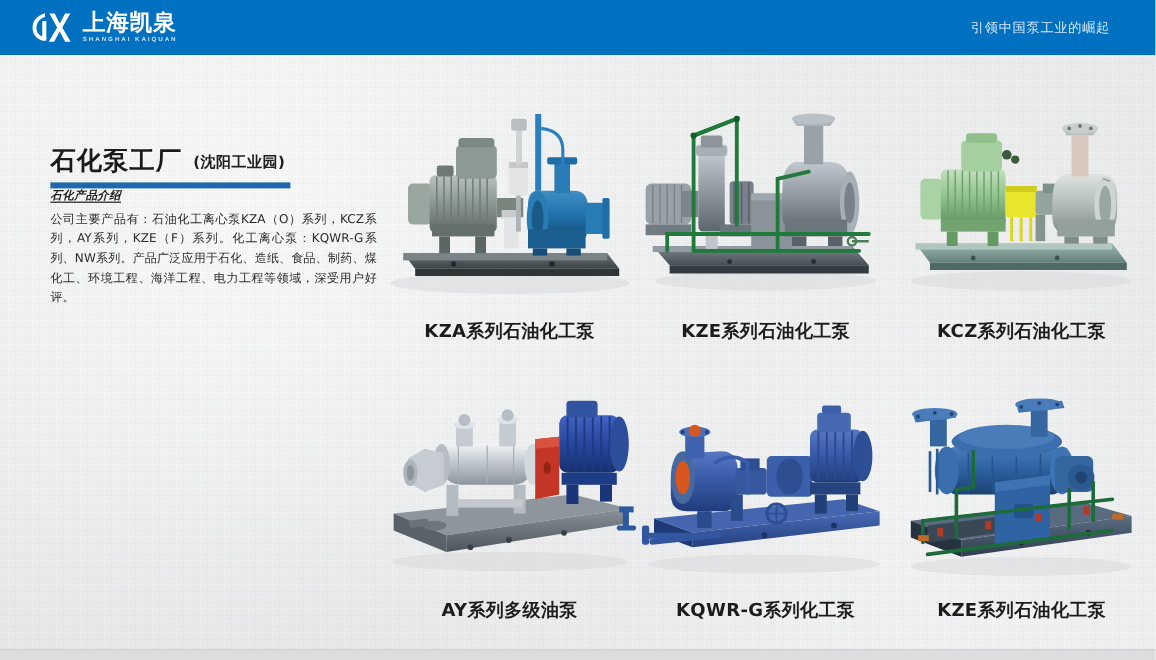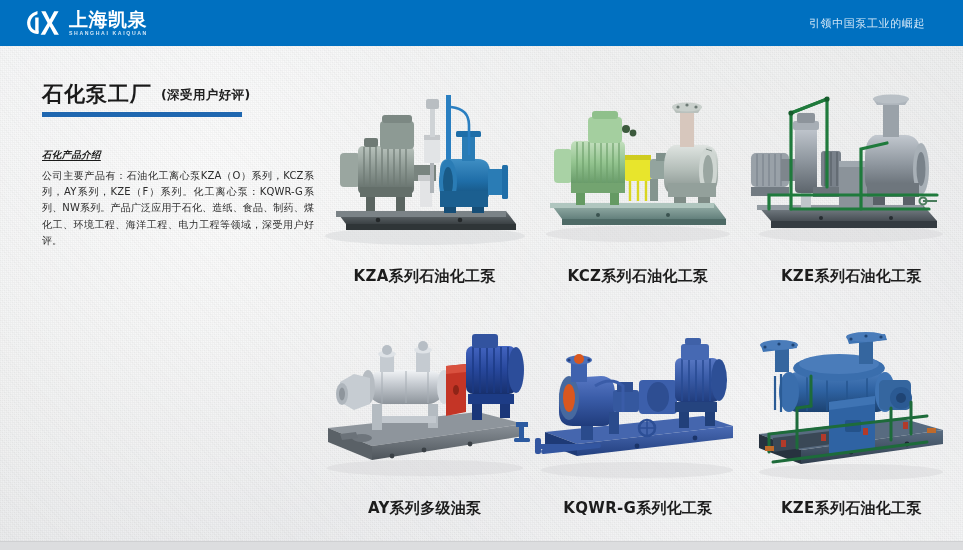--- a/index.html
+++ b/index.html
@@ -117,20 +117,21 @@
   .intro {
     position: absolute;
     left: 42px; top: 38px;
     width: 272px;
     z-index: 4;
   }
   .page-title-row {
     display: flex;
     align-items: flex-end;
     gap: 9px;
+    margin-top: 40px;
   }
   .page-title {
     font-family: "DejaVu Sans", "Liberation Sans", sans-serif;
     font-size: 21px;
     font-weight: 700;
     color: #1a1a1a;
     letter-spacing: 1px;
     line-height: 1;
   }
   .page-subtitle {
@@ -141,21 +142,21 @@
     letter-spacing: 0.4px;
     padding-bottom: 1px;
   }
   .title-rule {
     margin-top: 7px;
     width: 200px;
     height: 5px;
     background: #1f67b0;
   }
   .intro-heading {
-    margin-top: 32px;
+    margin-top: 0;
     font-family: "DejaVu Sans", "Liberation Sans", sans-serif;
     font-size: 9.5px;
     font-weight: 700;
     font-style: italic;
     color: #1b1b1b;
     text-decoration: underline;
     text-underline-offset: 2px;
     letter-spacing: 0.3px;
   }
   .intro-body {
@@ -238,21 +239,21 @@
       </div>
       <div class="header-tagline">引领中国泵工业的崛起</div>
     </div>
   </div>
 
   <div class="sheet">
 
     <div class="intro">
       <div class="page-title-row">
         <span class="page-title">石化泵工厂</span>
-        <span class="page-subtitle">(深受用户好评)</span>
+        <span class="page-subtitle">(沈阳工业园)</span>
       </div>
       <div class="title-rule"></div>
       <div class="intro-heading">石化产品介绍</div>
       <p class="intro-body">公司主要产品有：石油化工离心泵KZA（O）系列，KCZ系列，AY系列，KZE（F）系列。化工离心泵：KQWR-G系列、NW系列。产品广泛应用于石化、造纸、食品、制药、煤化工、环境工程、海洋工程、电力工程等领域，深受用户好评。</p>
     </div>
 
     <div class="grid">
 
       <div class="row row-1">
 
@@ -328,20 +329,97 @@
               <rect x="110" y="72" width="4" height="30" fill="#aeb3b7"></rect>
             </svg>
           </div>
           <div class="caption">KZA系列石油化工泵</div>
         </div>
 
         <div class="cell">
           <div class="photo">
             <svg class="pump" width="200" height="160" viewBox="0 0 200 160" xmlns="http://www.w3.org/2000/svg">
               <defs>
+                <linearGradient id="kzeSteel" x1="0" y1="0" x2="0" y2="1">
+                  <stop offset="0%" stop-color="#c2c8cf"></stop>
+                    <stop offset="50%" stop-color="#8f979f"></stop>
+                    <stop offset="100%" stop-color="#5d656c"></stop>
+                </linearGradient>
+                <linearGradient id="kzeBase" x1="0" y1="0" x2="0" y2="1">
+                  <stop offset="0%" stop-color="#7f878e"></stop>
+                    <stop offset="100%" stop-color="#474e54"></stop>
+                </linearGradient>
+              </defs>
+              <ellipse cx="100" cy="143" rx="92" ry="8" fill="#d7d8da" opacity="0.5"></ellipse>
+
+              <polygon points="6,114 172,114 186,130 20,130" fill="url(#kzeBase)"></polygon>
+              <rect x="6" y="114" width="166" height="5" fill="#939ba2"></rect>
+              <polygon points="20,130 186,130 186,137 20,137" fill="#343b41"></polygon>
+              <circle cx="70" cy="127" r="2" fill="#262c31"></circle>
+              <circle cx="140" cy="127" r="2" fill="#262c31"></circle>
+
+              <rect x="0" y="62" width="38" height="34" rx="5" fill="#99a1a8"></rect>
+              <g stroke="#78818a" stroke-width="1.1">
+                <line x1="6" y1="63" x2="6" y2="95"></line>
+                  <line x1="12" y1="63" x2="12" y2="95"></line>
+                <line x1="18" y1="63" x2="18" y2="95"></line>
+                  <line x1="24" y1="63" x2="24" y2="95"></line>
+                <line x1="30" y1="63" x2="30" y2="95"></line>
+              </g>
+              <rect x="30" y="68" width="14" height="22" fill="#7e868d"></rect>
+              <rect x="0" y="96" width="38" height="9" fill="#727b82"></rect>
+
+              <rect x="44" y="36" width="22" height="66" rx="4" fill="url(#kzeSteel)"></rect>
+              <rect x="42" y="30" width="26" height="9" rx="2" fill="#a7aeb5"></rect>
+              <rect x="46" y="22" width="18" height="10" rx="2" fill="#8d949b"></rect>
+              <rect x="50" y="102" width="10" height="16" fill="#bfc5ca"></rect>
+
+              <rect x="70" y="60" width="20" height="36" rx="3" fill="#79818a"></rect>
+              <g stroke="#5c646b" stroke-width="1.4">
+                <line x1="74" y1="61" x2="74" y2="95"></line>
+                  <line x1="80" y1="61" x2="80" y2="95"></line>
+                  <line x1="86" y1="61" x2="86" y2="95"></line>
+              </g>
+              <rect x="62" y="96" width="34" height="10" fill="#6d757c"></rect>
+
+              <rect x="88" y="74" width="34" height="44" rx="2" fill="#8b939a"></rect>
+              <rect x="88" y="70" width="34" height="6" fill="#a0a8af"></rect>
+
+              <path d="M124 44 q-10 4 -10 22 l0 22 q0 14 14 14 l28 0 q14 0 14 -22 l0 -14 q0 -22 -16 -22 Z" fill="url(#kzeSteel)"></path>
+              <ellipse cx="170" cy="78" rx="8" ry="26" fill="#a8b0b7"></ellipse>
+              <ellipse cx="170" cy="78" rx="4.5" ry="17" fill="#79828a"></ellipse>
+              <rect x="116" y="92" width="52" height="14" fill="#6e767d"></rect>
+              <rect x="122" y="106" width="12" height="8" fill="#5a6168"></rect>
+              <rect x="152" y="106" width="12" height="8" fill="#5a6168"></rect>
+
+              <rect x="132" y="14" width="16" height="32" fill="#9aa2a9"></rect>
+              <polygon points="126,14 154,14 158,8 122,8" fill="#aeb5bc"></polygon>
+              <ellipse cx="140" cy="8" rx="18" ry="4.5" fill="#b9c0c6"></ellipse>
+
+              <g stroke="#1f7a3c" stroke-width="3.2" fill="none" stroke-linecap="round">
+                <path d="M40 118 L40 22 L76 8 L76 96"></path>
+                <path d="M40 22 L76 8"></path>
+                <path d="M18 118 L18 104 L186 104"></path>
+                <path d="M40 118 L178 118"></path>
+                <path d="M110 118 L110 58 L136 52"></path>
+              </g>
+              <circle cx="40" cy="22" r="2.6" fill="#155c2c"></circle>
+              <circle cx="76" cy="8" r="2.6" fill="#155c2c"></circle>
+
+              <circle cx="172" cy="110" r="3.5" fill="none" stroke="#4a7d5c" stroke-width="2"></circle>
+              <line x1="172" y1="110" x2="186" y2="110" stroke="#4a7d5c" stroke-width="2"></line>
+            </svg>
+          </div>
+          <div class="caption">KZE系列石油化工泵</div>
+        </div>
+
+        <div class="cell">
+          <div class="photo">
+            <svg class="pump" width="200" height="160" viewBox="0 0 200 160" xmlns="http://www.w3.org/2000/svg">
+              <defs>
                 <linearGradient id="kczMotor" x1="0" y1="0" x2="0" y2="1">
                   <stop offset="0%" stop-color="#c4e0bf"></stop>
                     <stop offset="45%" stop-color="#93c48f"></stop>
                     <stop offset="100%" stop-color="#5d9060"></stop>
                 </linearGradient>
                 <linearGradient id="kczBase" x1="0" y1="0" x2="0" y2="1">
                   <stop offset="0%" stop-color="#9db5ae"></stop>
                     <stop offset="100%" stop-color="#63807c"></stop>
                 </linearGradient>
                 <linearGradient id="kczSteel" x1="0" y1="0" x2="0" y2="1">
@@ -404,97 +482,20 @@
               <rect x="142" y="22" width="14" height="34" fill="#d7c7bd"></rect>
               <polygon points="138,22 160,22 164,16 134,16" fill="#b9c1bd"></polygon>
               <ellipse cx="149" cy="16" rx="15" ry="4.5" fill="#c9d0cc"></ellipse>
               <circle cx="140" cy="16" r="1.6" fill="#6d7a75"></circle>
               <circle cx="149" cy="14" r="1.6" fill="#6d7a75"></circle>
               <circle cx="158" cy="16" r="1.6" fill="#6d7a75"></circle>
             </svg>
           </div>
           <div class="caption">KCZ系列石油化工泵</div>
         </div>
-
-        <div class="cell">
-          <div class="photo">
-            <svg class="pump" width="200" height="160" viewBox="0 0 200 160" xmlns="http://www.w3.org/2000/svg">
-              <defs>
-                <linearGradient id="kzeSteel" x1="0" y1="0" x2="0" y2="1">
-                  <stop offset="0%" stop-color="#c2c8cf"></stop>
-                    <stop offset="50%" stop-color="#8f979f"></stop>
-                    <stop offset="100%" stop-color="#5d656c"></stop>
-                </linearGradient>
-                <linearGradient id="kzeBase" x1="0" y1="0" x2="0" y2="1">
-                  <stop offset="0%" stop-color="#7f878e"></stop>
-                    <stop offset="100%" stop-color="#474e54"></stop>
-                </linearGradient>
-              </defs>
-              <ellipse cx="100" cy="143" rx="92" ry="8" fill="#d7d8da" opacity="0.5"></ellipse>
-
-              <polygon points="6,114 172,114 186,130 20,130" fill="url(#kzeBase)"></polygon>
-              <rect x="6" y="114" width="166" height="5" fill="#939ba2"></rect>
-              <polygon points="20,130 186,130 186,137 20,137" fill="#343b41"></polygon>
-              <circle cx="70" cy="127" r="2" fill="#262c31"></circle>
-              <circle cx="140" cy="127" r="2" fill="#262c31"></circle>
-
-              <rect x="0" y="62" width="38" height="34" rx="5" fill="#99a1a8"></rect>
-              <g stroke="#78818a" stroke-width="1.1">
-                <line x1="6" y1="63" x2="6" y2="95"></line>
-                  <line x1="12" y1="63" x2="12" y2="95"></line>
-                <line x1="18" y1="63" x2="18" y2="95"></line>
-                  <line x1="24" y1="63" x2="24" y2="95"></line>
-                <line x1="30" y1="63" x2="30" y2="95"></line>
-              </g>
-              <rect x="30" y="68" width="14" height="22" fill="#7e868d"></rect>
-              <rect x="0" y="96" width="38" height="9" fill="#727b82"></rect>
-
-              <rect x="44" y="36" width="22" height="66" rx="4" fill="url(#kzeSteel)"></rect>
-              <rect x="42" y="30" width="26" height="9" rx="2" fill="#a7aeb5"></rect>
-              <rect x="46" y="22" width="18" height="10" rx="2" fill="#8d949b"></rect>
-              <rect x="50" y="102" width="10" height="16" fill="#bfc5ca"></rect>
-
-              <rect x="70" y="60" width="20" height="36" rx="3" fill="#79818a"></rect>
-              <g stroke="#5c646b" stroke-width="1.4">
-                <line x1="74" y1="61" x2="74" y2="95"></line>
-                  <line x1="80" y1="61" x2="80" y2="95"></line>
-                  <line x1="86" y1="61" x2="86" y2="95"></line>
-              </g>
-              <rect x="62" y="96" width="34" height="10" fill="#6d757c"></rect>
-
-              <rect x="88" y="74" width="34" height="44" rx="2" fill="#8b939a"></rect>
-              <rect x="88" y="70" width="34" height="6" fill="#a0a8af"></rect>
-
-              <path d="M124 44 q-10 4 -10 22 l0 22 q0 14 14 14 l28 0 q14 0 14 -22 l0 -14 q0 -22 -16 -22 Z" fill="url(#kzeSteel)"></path>
-              <ellipse cx="170" cy="78" rx="8" ry="26" fill="#a8b0b7"></ellipse>
-              <ellipse cx="170" cy="78" rx="4.5" ry="17" fill="#79828a"></ellipse>
-              <rect x="116" y="92" width="52" height="14" fill="#6e767d"></rect>
-              <rect x="122" y="106" width="12" height="8" fill="#5a6168"></rect>
-              <rect x="152" y="106" width="12" height="8" fill="#5a6168"></rect>
-
-              <rect x="132" y="14" width="16" height="32" fill="#9aa2a9"></rect>
-              <polygon points="126,14 154,14 158,8 122,8" fill="#aeb5bc"></polygon>
-              <ellipse cx="140" cy="8" rx="18" ry="4.5" fill="#b9c0c6"></ellipse>
-
-              <g stroke="#1f7a3c" stroke-width="3.2" fill="none" stroke-linecap="round">
-                <path d="M40 118 L40 22 L76 8 L76 96"></path>
-                <path d="M40 22 L76 8"></path>
-                <path d="M18 118 L18 104 L186 104"></path>
-                <path d="M40 118 L178 118"></path>
-                <path d="M110 118 L110 58 L136 52"></path>
-              </g>
-              <circle cx="40" cy="22" r="2.6" fill="#155c2c"></circle>
-              <circle cx="76" cy="8" r="2.6" fill="#155c2c"></circle>
-
-              <circle cx="172" cy="110" r="3.5" fill="none" stroke="#4a7d5c" stroke-width="2"></circle>
-              <line x1="172" y1="110" x2="186" y2="110" stroke="#4a7d5c" stroke-width="2"></line>
-            </svg>
-          </div>
-          <div class="caption">KZE系列石油化工泵</div>
-        </div>
       </div>
 
       <div class="row row-2">
 
         <div class="cell">
           <div class="photo">
             <svg class="pump" width="210" height="165" viewBox="0 0 210 165" xmlns="http://www.w3.org/2000/svg">
               <defs>
                 <linearGradient id="ayBlue" x1="0" y1="0" x2="0" y2="1">
                   <stop offset="0%" stop-color="#4364c0"></stop>

